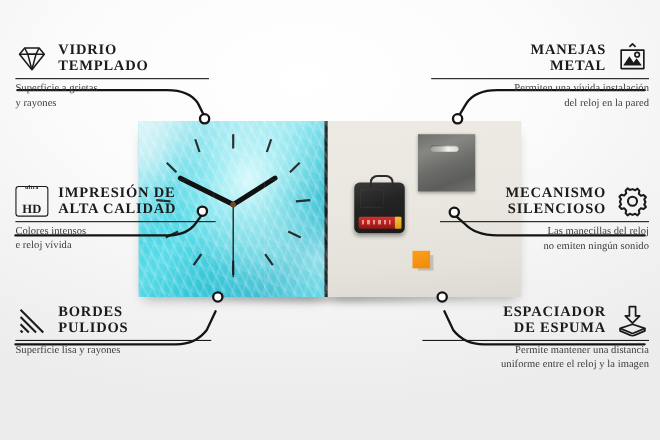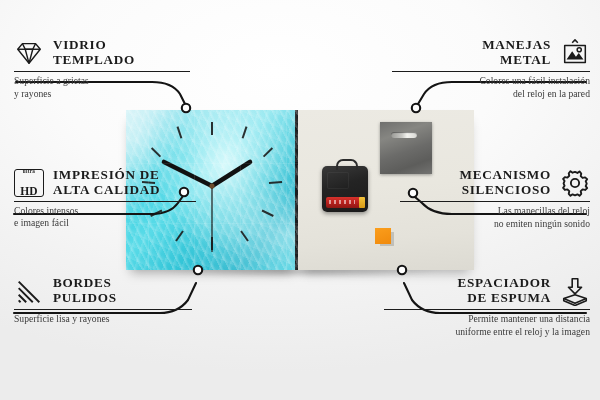--- a/index.html
+++ b/index.html
@@ -227,21 +227,21 @@
     <div class="co-head">
       <span class="hd-badge">
         <span class="hd-ultra">ultra</span>
         <span class="hd-big">HD</span>
       </span>
       <div class="co-title">IMPRESIÓN DE
 ALTA CALIDAD</div>
     </div>
     <div class="co-rule"></div>
     <div class="co-sub">Colores intensos
-e imagen fácil</div>
+e reloj vívida</div>
   </div>
 
   <div class="callout left" id="callout-bordes">
     <div class="co-head">
       <span class="ico">
         <svg viewBox="0 0 32 32">
             <g stroke="#1b1b1b" stroke-width="2" stroke-linecap="butt">
           <line x1="5" y1="6" x2="27" y2="28"></line>
               <line x1="5" y1="13" x2="20" y2="28"></line>
           <line x1="5" y1="20" x2="13" y2="28"></line>
@@ -265,21 +265,21 @@
             <g fill="none" stroke="#1b1b1b" stroke-width="1.6" stroke-linejoin="round">
           <path d="M13 5 L16 2 L19 5"></path>
           <rect x="5" y="8" width="22" height="18"></rect>
           <path d="M7 23 L13 14 L17 20 L20 16 L25 23 Z" fill="#1b1b1b" stroke="none"></path>
           <circle cx="20.5" cy="12.5" r="2.2"></circle>
         </g>
           </svg>
       </span>
     </div>
     <div class="co-rule"></div>
-    <div class="co-sub">Colores una fácil instalación
+    <div class="co-sub">Permiten una vívida instalación
 del reloj en la pared</div>
   </div>
 
   <div class="callout right" id="callout-mecanismo">
     <div class="co-head">
       <div class="co-title">MECANISMO
 SILENCIOSO</div>
       <span class="ico">
         <svg viewBox="0 0 32 32">
             <g fill="none" stroke="#1b1b1b" stroke-width="2" stroke-linejoin="round">

